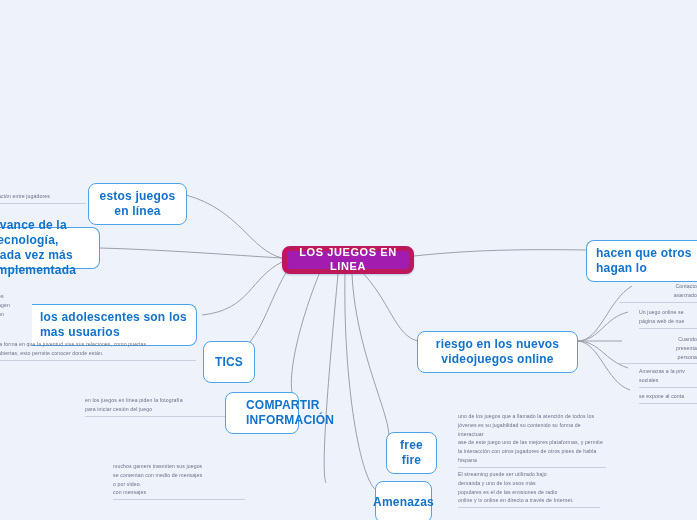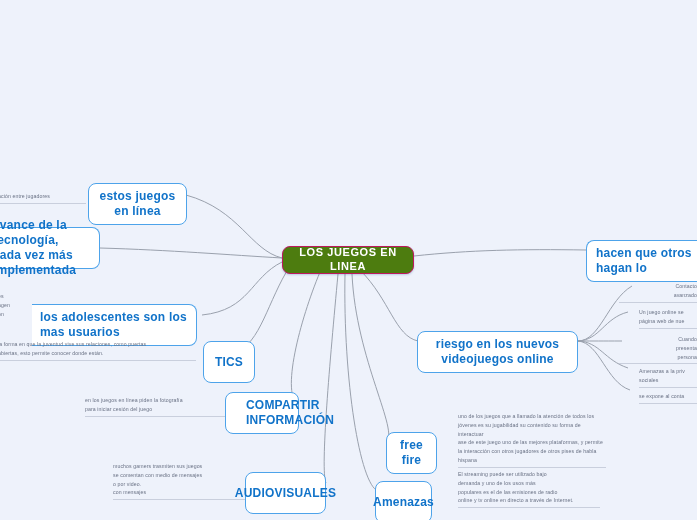--- a/index.html
+++ b/index.html
@@ -31,22 +31,22 @@
     box-sizing: border-box;
     border-radius: 8px;
     display: flex;
     align-items: center;
     justify-content: center;
     text-align: center;
     line-height: 1.25;
     letter-spacing: 0.2px;
   }
   .node.root {
-    background: #4d7c0f;
-    border: 1px solid #be185d;
+    background: #a21caf;
+    border: 5px solid #be185d;
     color: #ffffff;
     font-weight: bold;
     font-size: 11px;
     letter-spacing: 0.6px;
     box-shadow: 0 1px 2px rgba(30,90,160,0.25);
   }
   .node.branch {
     background: #ffffff;
     border: 1.6px solid #4da3ea;
     color: #1173c9;
@@ -137,23 +137,20 @@
 
   <div class="node branch" style="left:203px; top:341px; width:52px; height:20px;">
     <span>TICS</span>
   </div>
 
   <div class="node branch multiline" style="left:225px; top:392px; width:74px; height:28px;">
     <span style="white-space:pre-line;margin-left:12px;">COMPARTIR
 INFORMACIÓN</span>
   </div>
 
-  <div class="node branch" style="left:245px; top:472px; width:81px; height:21px;">
-    <span>AUDIOVISUALES</span>
-  </div>
 
   <div class="node branch" style="left:375px; top:481px; width:57px; height:21px;">
     <span>Amenazas</span>
   </div>
 
   <div class="node branch" style="left:386px; top:432px; width:51px; height:27px;">
     <span>free fire</span>
   </div>
 
   <div class="node branch" style="left:417px; top:331px; width:161px; height:39px;">

